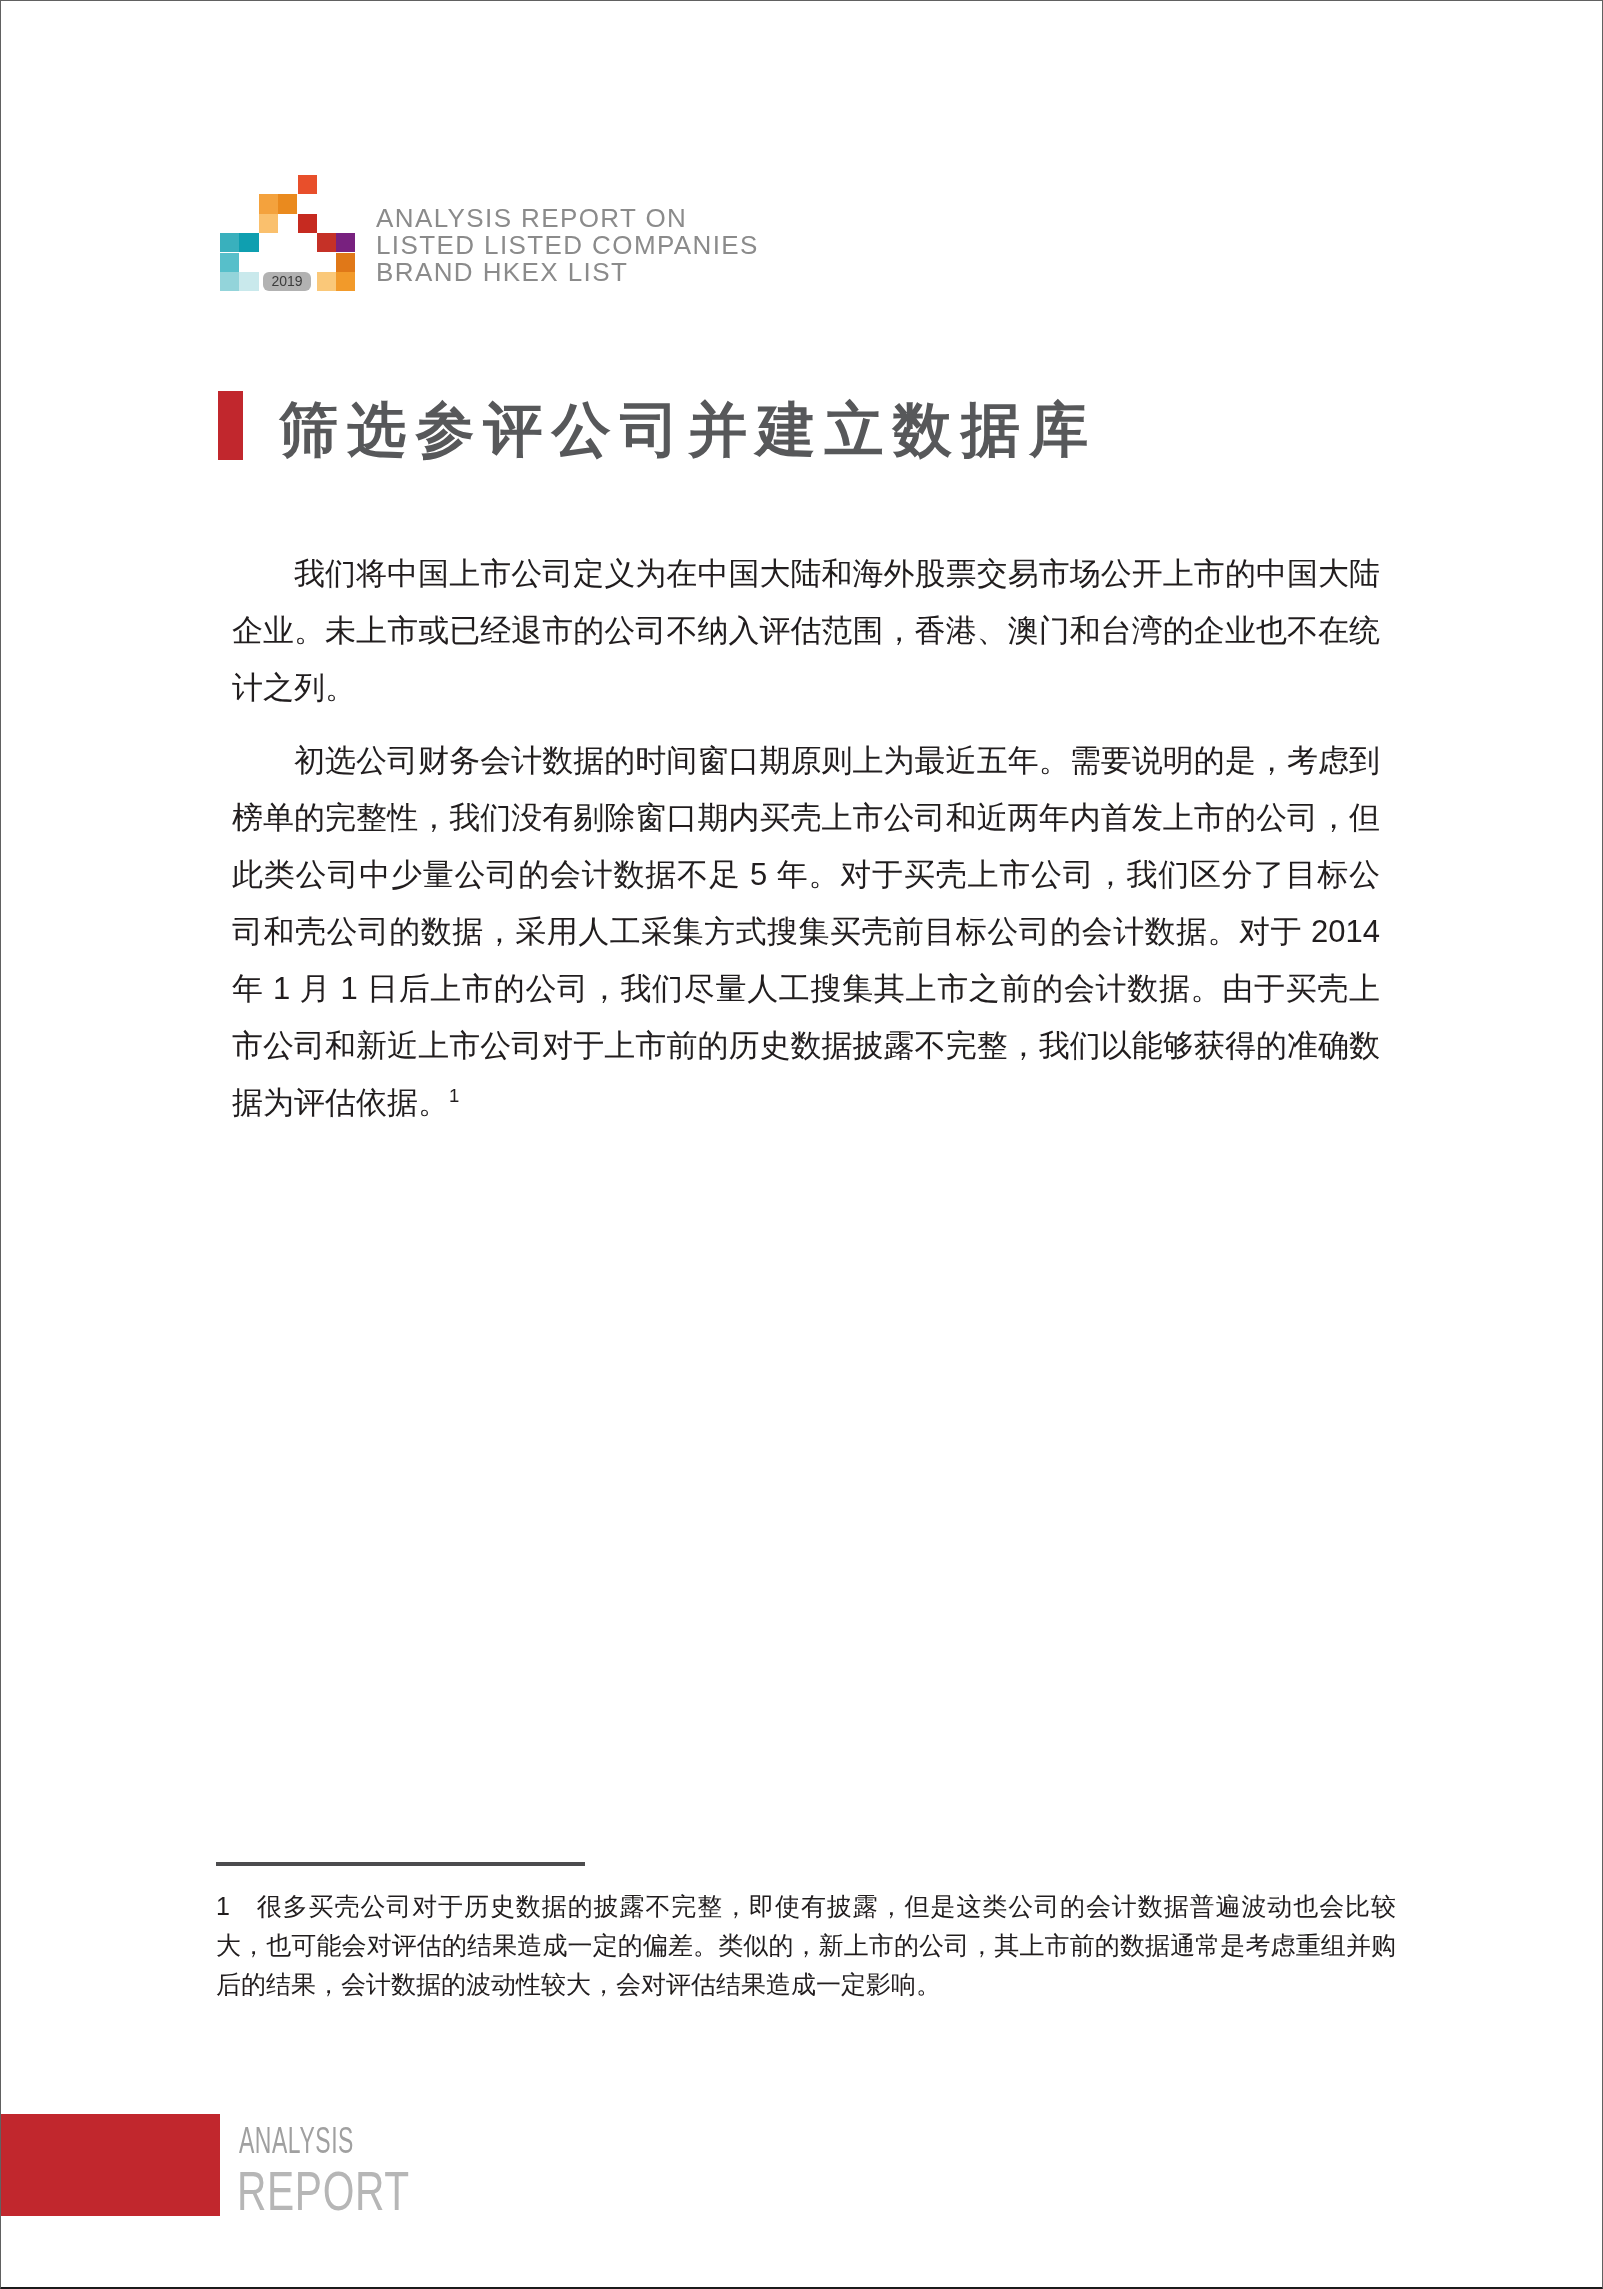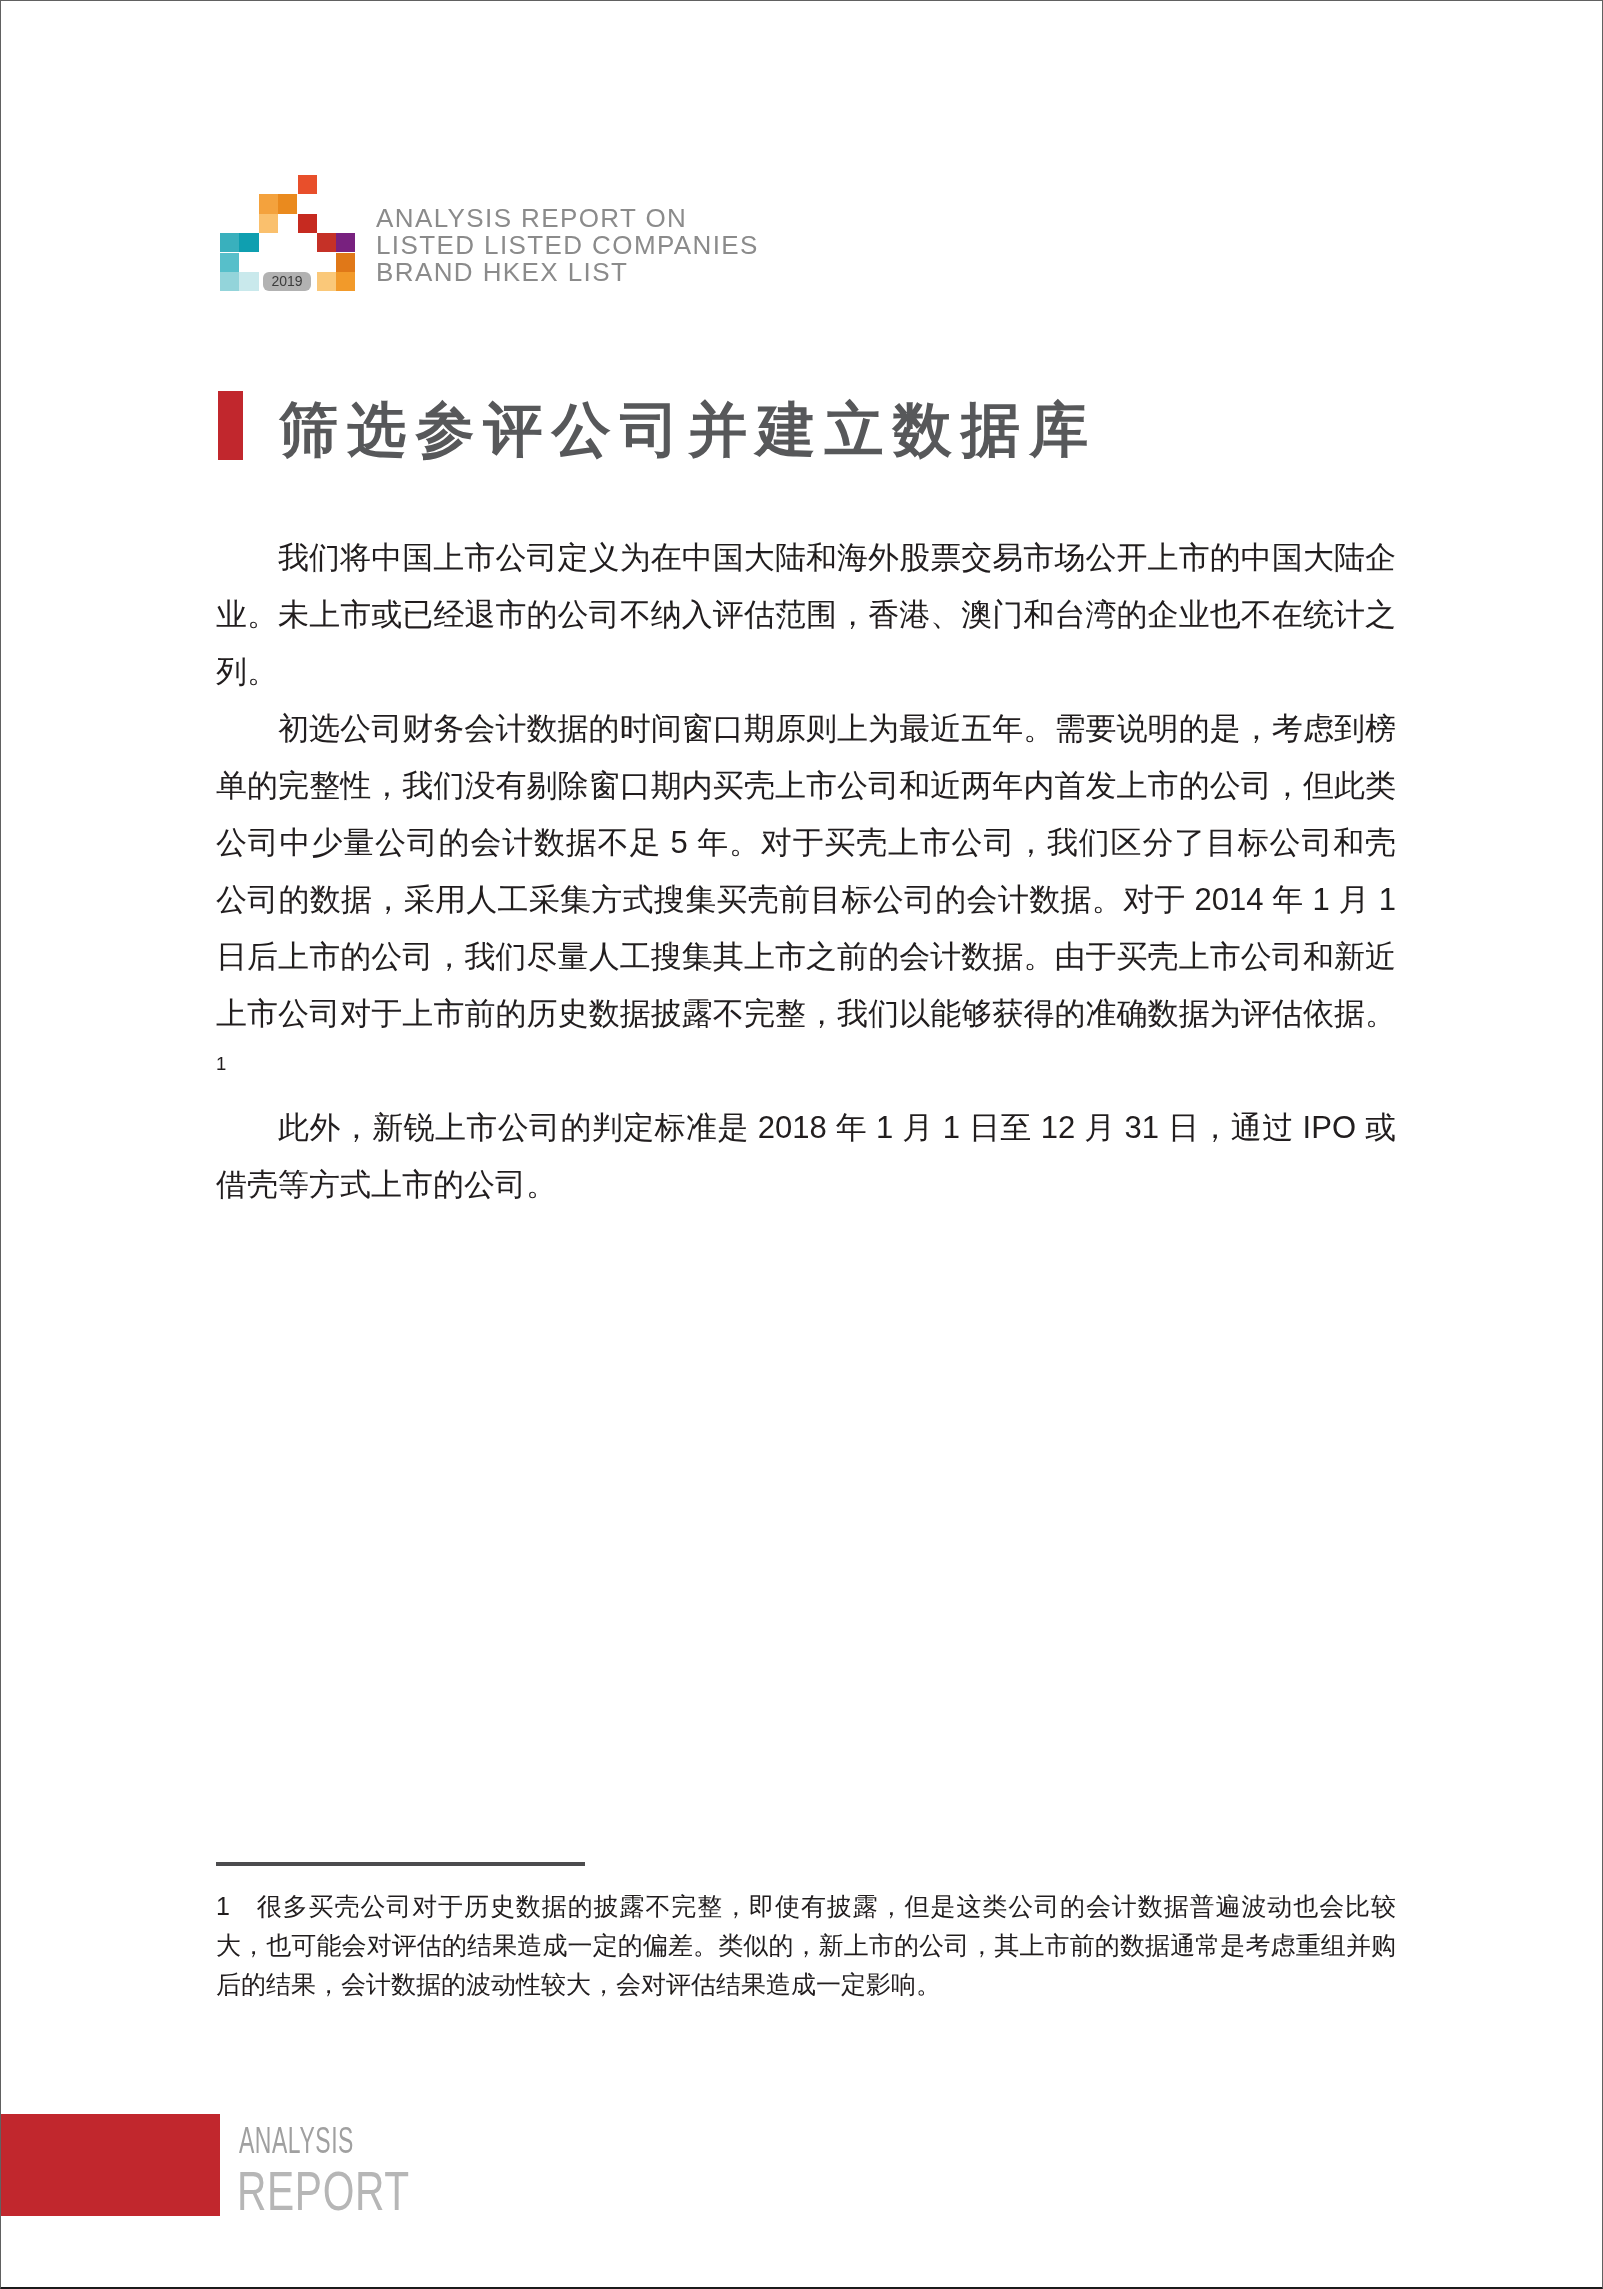--- a/index.html
+++ b/index.html
@@ -37,21 +37,21 @@
     font-size:59px;font-weight:bold;color:#57585a;
     letter-spacing:9.2px;white-space:nowrap;
   }
 
   
   .body-text{
     position:absolute;left:215px;top:528px;width:1180px;
     font-size:31px;line-height:57px;color:#211d1e;
     text-align:justify;text-justify:inter-ideograph;
   }
-  .body-text p{margin:0;text-indent:2em;}
+  .body-text p{margin:16px;text-indent:2em;}
   .body-text sup{font-size:18.5px;line-height:0;vertical-align:super;}
 
   
   .footnote-rule{position:absolute;left:215px;top:1861px;width:369px;height:3.7px;background:#4c4c4e;}
   .footnote{
     position:absolute;left:215px;top:1886px;width:1180px;
     font-size:25px;line-height:39px;color:#211d1e;
     text-align:justify;text-justify:inter-ideograph;
   }
 
@@ -97,21 +97,20 @@
     <div>LISTED LISTED COMPANIES</div>
     <div>BRAND HKEX LIST</div>
   </div>
 
   <span class="accent-bar" style="background-color: rgb(193, 39, 45);"></span>
   <h1 class="section-title">筛选参评公司并建立数据库</h1>
 
   <main class="body-text">
     <p><span>我们将中国上市公司定义为在中国大陆和海外股票交易市场公开上市的中国大陆企业。未上市或已经退市的公司不纳入评估范围，香港、澳门和台湾的企业也不在统计之列。</span></p>
     <p><span>初选公司财务会计数据的时间窗口期原则上为最近五年。需要说明的是，考虑到榜单的完整性，我们没有剔除窗口期内买壳上市公司和近两年内首发上市的公司，但此类公司中少量公司的会计数据不足 5 年。对于买壳上市公司，我们区分了目标公司和壳公司的数据，采用人工采集方式搜集买壳前目标公司的会计数据。对于 2014 年 1 月 1 日后上市的公司，我们尽量人工搜集其上市之前的会计数据。由于买壳上市公司和新近上市公司对于上市前的历史数据披露不完整，我们以能够获得的准确数据为评估依据。</span><sup>1</sup></p>
-    <p><span>此外，新锐上市公司的判定标准是 2018 年 1 月 1 日至 12 月 31 日，通过 IPO 或借壳等方式上市的公司。</span></p>
   </main>
 
   <div class="footnote-rule"></div>
   <div class="footnote">1　很多买壳公司对于历史数据的披露不完整，即使有披露，但是这类公司的会计数据普遍波动也会比较大，也可能会对评估的结果造成一定的偏差。类似的，新上市的公司，其上市前的数据通常是考虑重组并购后的结果，会计数据的波动性较大，会对评估结果造成一定影响。</div>
 
   <div class="footer-block" style="background-color: rgb(193, 39, 45);"></div>
   <div class="footer-analysis">ANALYSIS</div>
   <div class="footer-report">REPORT</div>
 
 </div>

